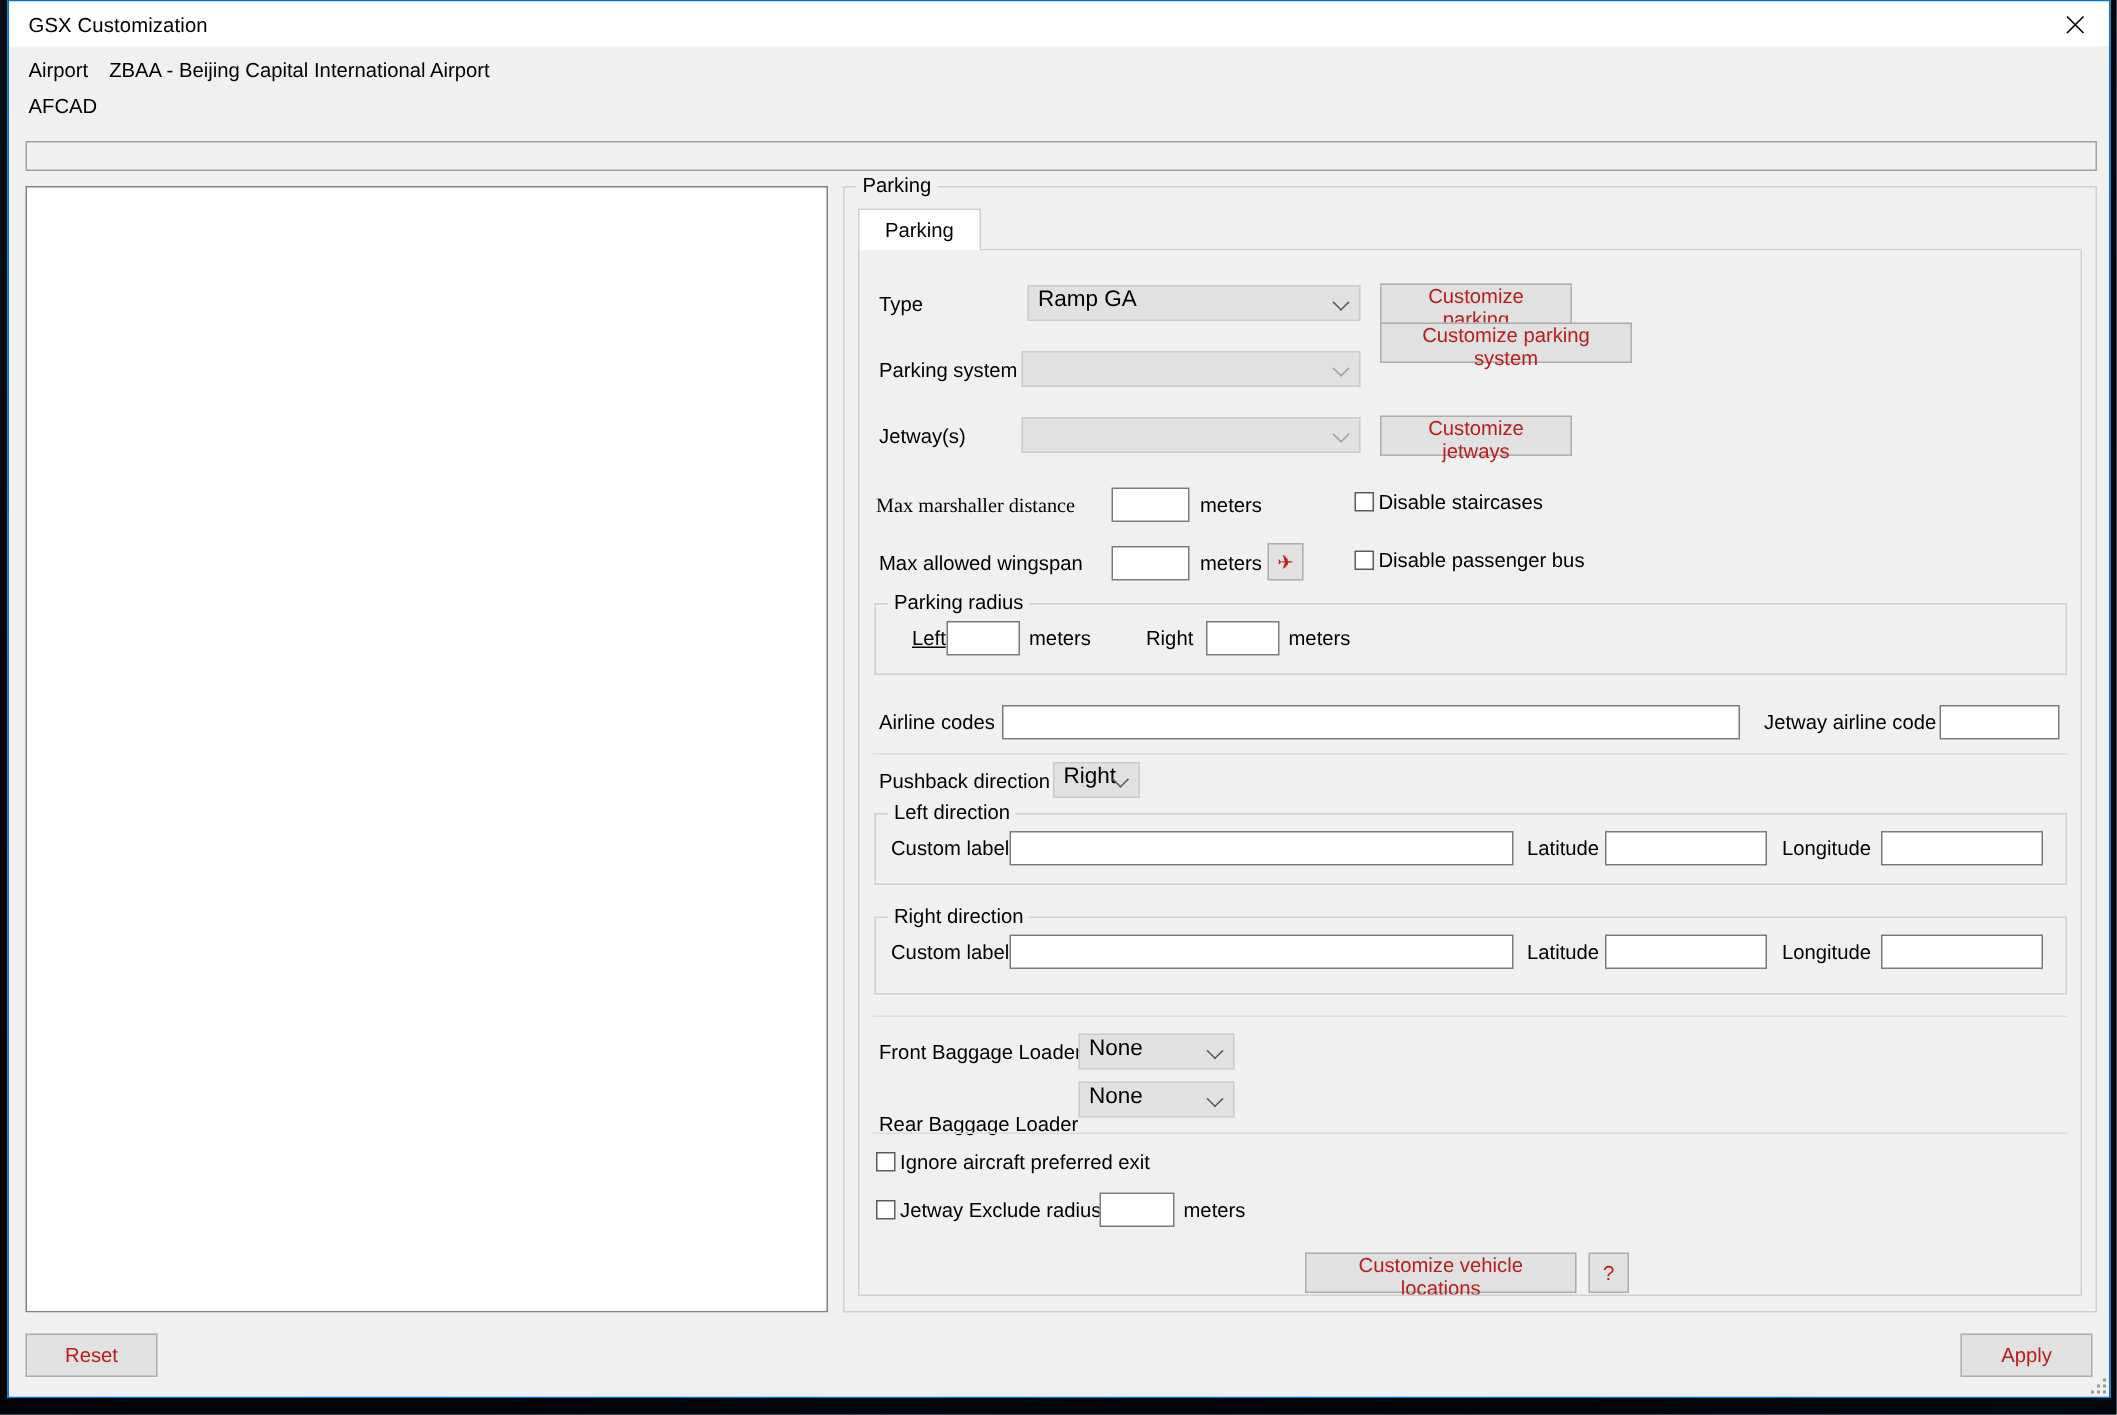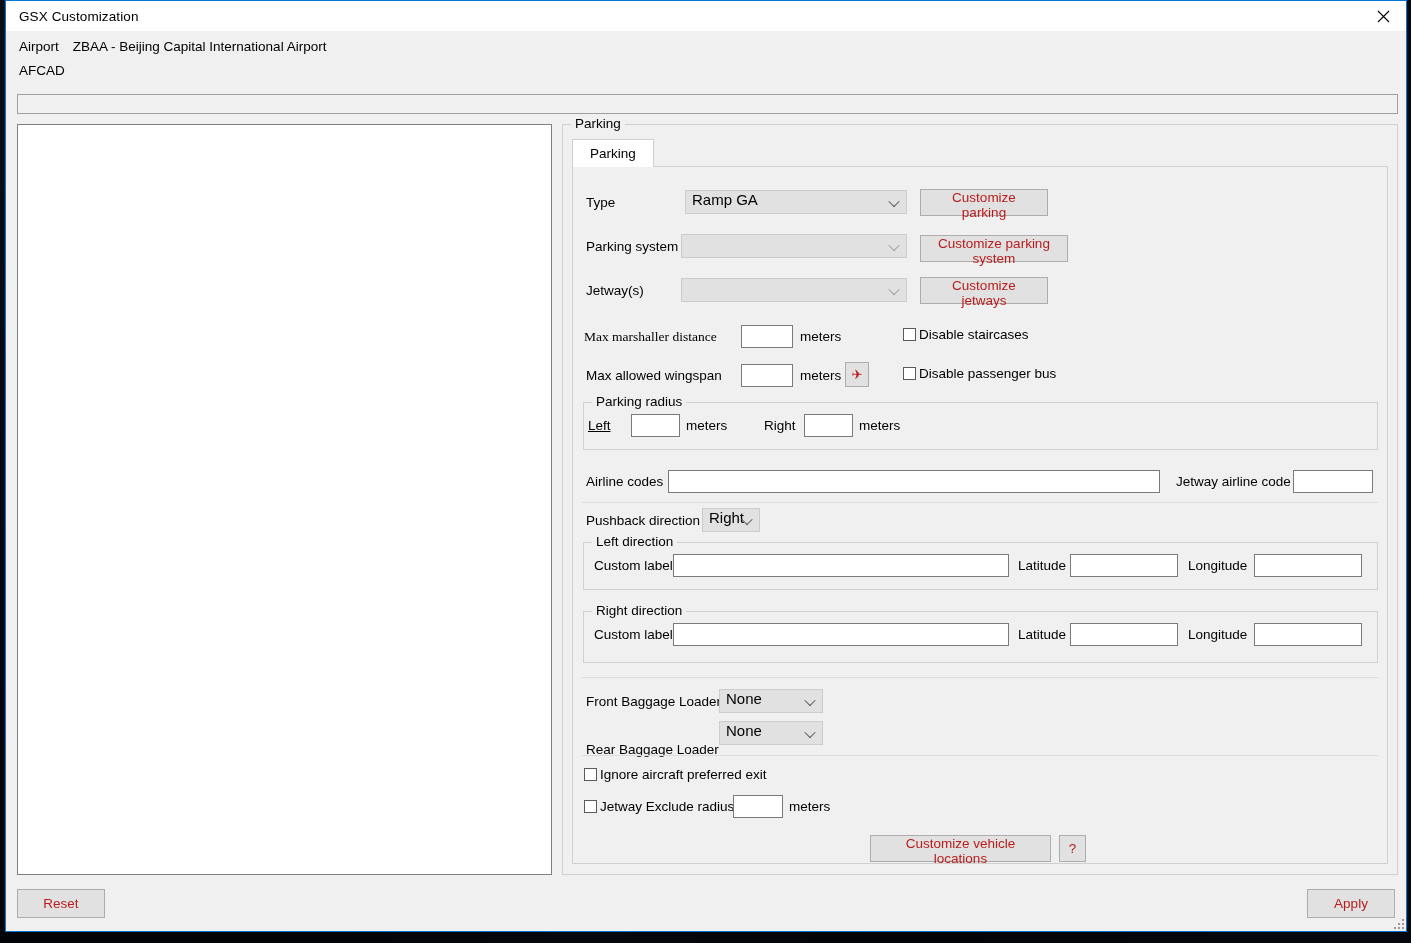--- a/index.html
+++ b/index.html
@@ -255,21 +255,21 @@
           <span class="lbl abs" style="left:13px; top:28px;">Type</span>
           <div class="combo-wrap abs" style="left:112px; top:23px;">
             <div class="combo" style="width:222px;">Ramp GA</div>
           </div>
           <button class="btn abs" style="left:347px; top:22px; width:128px;">Customize parking</button>
 
           <span class="lbl abs" style="left:13px; top:72px;">Parking system</span>
           <div class="combo-wrap abs disabled" style="left:108px; top:67px;">
             <div class="combo disabled" style="width:226px;"></div>
           </div>
-          <button class="btn abs" style="left:347px; top:68px; width:148px;">Customize parking system</button>
+          <button class="btn abs" style="left:347px; top:48px; width:168px;">Customize parking system</button>
 
           <span class="lbl abs" style="left:13px; top:116px;">Jetway(s)</span>
           <div class="combo-wrap abs disabled" style="left:108px; top:111px;">
             <div class="combo disabled" style="width:226px;"></div>
           </div>
           <button class="btn abs" style="left:347px; top:110px; width:128px;">Customize jetways</button>
 
           <span class="lbl abs" style="left:11px; top:162px;font-family:Liberation Serif, serif;">Max marshaller distance</span>
           <input class="txt abs" style="left: 168px; top: 158px; width: 52px;" value="">
           <span class="lbl abs" style="left:227px; top:162px;">meters</span>
@@ -282,21 +282,21 @@
           <input class="txt abs" style="left: 168px; top: 197px; width: 52px;" value="">
           <span class="lbl abs" style="left:227px; top:201px;">meters</span>
           <button class="btn sm abs" style="left:272px; top:195px; width:24px; padding:0; font-size:13px;">✈</button>
           <div class="cb-row abs" style="left:330px; top:199px;">
             <span class="cbox"></span>
             <span class="lbl">Disable passenger bus</span>
           </div>
 
           <div class="groupbox abs" style="left:10px; top:235px; width:795px; height:48px;">
             <span class="gb-title">Parking radius</span>
-            <span class="lbl abs" style="left:4px; top:15px;text-decoration:underline;">Left</span>
+            <span class="lbl abs" style="left:24px; top:15px;text-decoration:underline;">Left</span>
             <input class="txt abs" style="left: 47px; top: 11px; width: 49px;" value="">
             <span class="lbl abs" style="left:102px; top:15px;">meters</span>
             <span class="lbl abs" style="left:180px; top:15px;">Right</span>
             <input class="txt abs" style="left: 220px; top: 11px; width: 49px;" value="">
             <span class="lbl abs" style="left:275px; top:15px;">meters</span>
           </div>
 
           <span class="lbl abs" style="left:13px; top:307px;">Airline codes</span>
           <input class="txt abs" style="left: 95px; top: 303px; width: 492px;" value="">
           <span class="lbl abs" style="left:603px; top:307px;">Jetway airline code</span>

